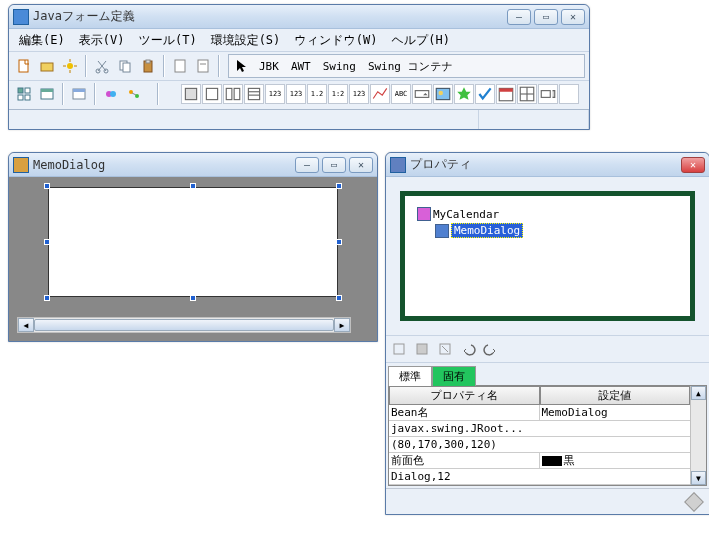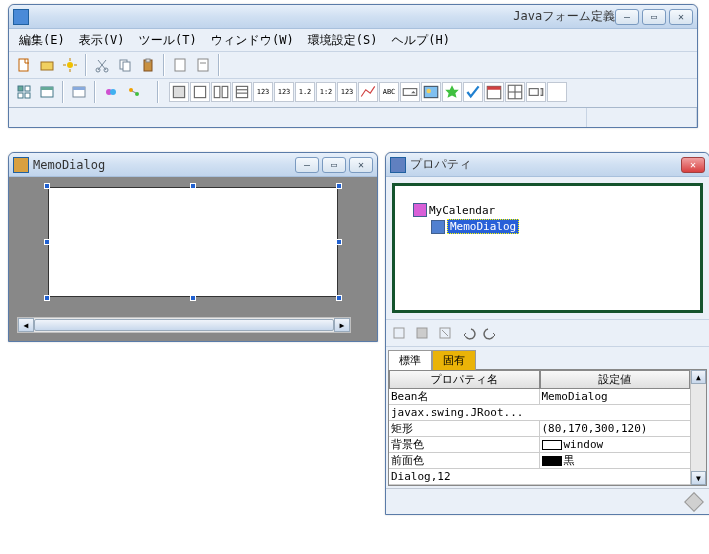--- a/index.html
+++ b/index.html
@@ -130,41 +130,41 @@
 .scroll-h {
   height: 16px; background: #e8e8e8;
   border: 1px solid #c0c0c0;
   margin: 20px 20px 2px 2px;
   position: relative;
 }
 .scroll-h .thumb { position: absolute; left: 16px; right: 16px; top: 1px; bottom: 1px; background: linear-gradient(#f0f4fa,#c8d8ec); border: 1px solid #9ab; border-radius: 2px; }
 .scroll-h .arr { position: absolute; top: 0; width: 16px; height: 14px; background: linear-gradient(#f0f4fa,#c8d8ec); border: 1px solid #9ab; display:flex;align-items:center;justify-content:center;font-size:8px;}
 .tree-body {
   background: #fff;
-  border: 3px solid #14532d;
-  margin: 6px;
+  border: 5px solid #14532d;
+  margin: 14px;
   height: 130px;
-  padding: 16px;
+  padding: 10px;
   font-size: 11px;
 }
 .tree-node { display: flex; align-items: center; gap: 2px; padding: 1px 2px; }
 .tree-node .ticon { width: 14px; height: 14px; background: #6090d0; border:1px solid #406090; }
 .tree-sel { background: #2860d8; color: #fff; border: 1px dotted #ff0; display: inline-block; padding: 0 2px; }
 .prop-toolbar {
   display: flex; gap: 1px; padding: 2px;
   border-top: 1px solid #c8d4e4;
   border-bottom: 1px solid #c8d4e4;
   background: #eaf0f8;
 }
 .prop-tabs { display: flex; padding: 2px 2px 0 2px; }
 .prop-tab {
   padding: 2px 10px;
   border: 1px solid #999;
   border-bottom: none;
-  background: #eab308;
+  background: #22c55e;
   font-size: 11px;
   cursor: pointer;
   position: relative;
   top: 1px;
 }
 .prop-tab.active { background: #fff; }
 .prop-table {
   margin: 0 2px 2px 2px;
   border: 1px solid #888;
   background: #fff;
@@ -188,37 +188,37 @@
   border-left: 1px solid #c0c0c0;
   position: relative;
 }
 .vscroll .varr { height: 14px; background: linear-gradient(#f0f4fa,#c8d8ec); border: 1px solid #9ab; display:flex;align-items:center;justify-content:center;font-size:8px;}
 .prop-footer { height: 26px; border-top: 1px solid #c0c8d4; display:flex; justify-content:flex-end; align-items:center; padding: 0 8px; background:#eaf0f8;}
 .prop-footer .diamond { width: 14px; height: 14px; background:#d0d0d0; transform: rotate(45deg); border:1px solid #999;}
 </style>
 </head>
 <body>
 
-<div class="window" style="left:8px; top:4px; width:690px;text-align:right;">
+<div class="window" style="left:8px; top:4px; width:582px;">
   <div class="titlebar">
     <span class="app-icon"></span>
     <span class="title-text">Javaフォーム定義</span>
     <div class="window-controls">
       <div class="wctrl">—</div>
       <div class="wctrl">▭</div>
       <div class="wctrl">✕</div>
     </div>
   </div>
 
   <div class="menubar">
     <span class="menu-item">編集(E)</span>
     <span class="menu-item">表示(V)</span>
     <span class="menu-item">ツール(T)</span>
+    <span class="menu-item">環境設定(S)</span>
     <span class="menu-item">ウィンドウ(W)</span>
-    <span class="menu-item">環境設定(S)</span>
     <span class="menu-item">ヘルプ(H)</span>
   </div>
 
   <div class="toolbar-row">
     <div class="toolbar-group">
       <div class="tbtn">
           <svg viewBox="0 0 16 16">
             <rect x="3" y="2" width="9" height="12" fill="#fff" stroke="#c06000"></rect>
             <path d="M9 2v4h4" fill="none" stroke="#c06000"></path>
           </svg>
@@ -270,20 +270,31 @@
           </svg>
         </div>
       <div class="tbtn">
           <svg viewBox="0 0 16 16">
             <rect x="3" y="2" width="10" height="12" fill="#fff" stroke="#888"></rect>
             <line x1="5" y1="6" x2="11" y2="6" stroke="#888"></line>
           </svg>
         </div>
     </div>
     <div class="vr"></div>
+    <div class="palette-bar" style="flex:1">
+      <div class="tbtn">
+          <svg viewBox="0 0 16 16">
+            <path d="M3 2l0 11 3-3 2 4 2-1-2-4 4 0z" fill="#000"></path>
+          </svg>
+        </div>
+      <span class="ptab">JBK</span>
+      <span class="ptab">AWT</span>
+      <span class="ptab">Swing</span>
+      <span class="ptab">Swing コンテナ</span>
+    </div>
   </div>
 
   <div class="toolbar-row">
     <div class="toolbar-group">
       <div class="tbtn">
           <svg viewBox="0 0 16 16">
             <rect x="2" y="2" width="5" height="5" fill="#6a9" stroke="#478"></rect>
             <rect x="9" y="2" width="5" height="5" fill="#fff" stroke="#478"></rect>
             <rect x="2" y="9" width="5" height="5" fill="#fff" stroke="#478"></rect>
             <rect x="9" y="9" width="5" height="5" fill="#fff" stroke="#478"></rect>
@@ -316,21 +327,21 @@
       <div class="tbtn">
           <svg viewBox="0 0 16 16">
             <circle cx="5" cy="6" r="2" fill="#f0a000"></circle>
             <circle cx="11" cy="10" r="2" fill="#40c040"></circle>
             <line x1="6" y1="7" x2="10" y2="9" stroke="#888"></line>
           </svg>
         </div>
     </div>
     <div class="sep"></div>
     <div class="vr"></div>
-    <div class="icon-row" style="margin-left:6px">
+    <div class="icon-row" style="margin-left:18px">
       <div class="small-icon">
           <svg viewBox="0 0 16 16">
             <rect x="3" y="3" width="10" height="10" fill="#ddd" stroke="#666"></rect>
           </svg>
         </div>
       <div class="small-icon">
           <svg viewBox="0 0 16 16">
             <rect x="3" y="3" width="10" height="10" fill="#fff" stroke="#666"></rect>
           </svg>
         </div>
@@ -508,30 +519,22 @@
               <div class="pv">
                 <span>MemoDialog</span>
               </div>
             </div>
             <div class="prop-row">
               <div class="pv">
                 <span>javax.swing.JRoot...</span>
               </div>
             </div>
             <div class="prop-row">
-              <div class="pn">矩形</div>
               <div class="pv">
                 <span>(80,170,300,120)</span>
-              </div>
-            </div>
-            <div class="prop-row">
-              <div class="pn">背景色</div>
-              <div class="pv">
-                <span class="color-swatch" style="background: rgb(255, 255, 255);"></span>
-                <span>window</span>
               </div>
             </div>
             <div class="prop-row">
               <div class="pn">前面色</div>
               <div class="pv">
                 <span class="color-swatch" style="background: rgb(0, 0, 0);"></span>
                 <span>黒</span>
               </div>
             </div>
             <div class="prop-row">

